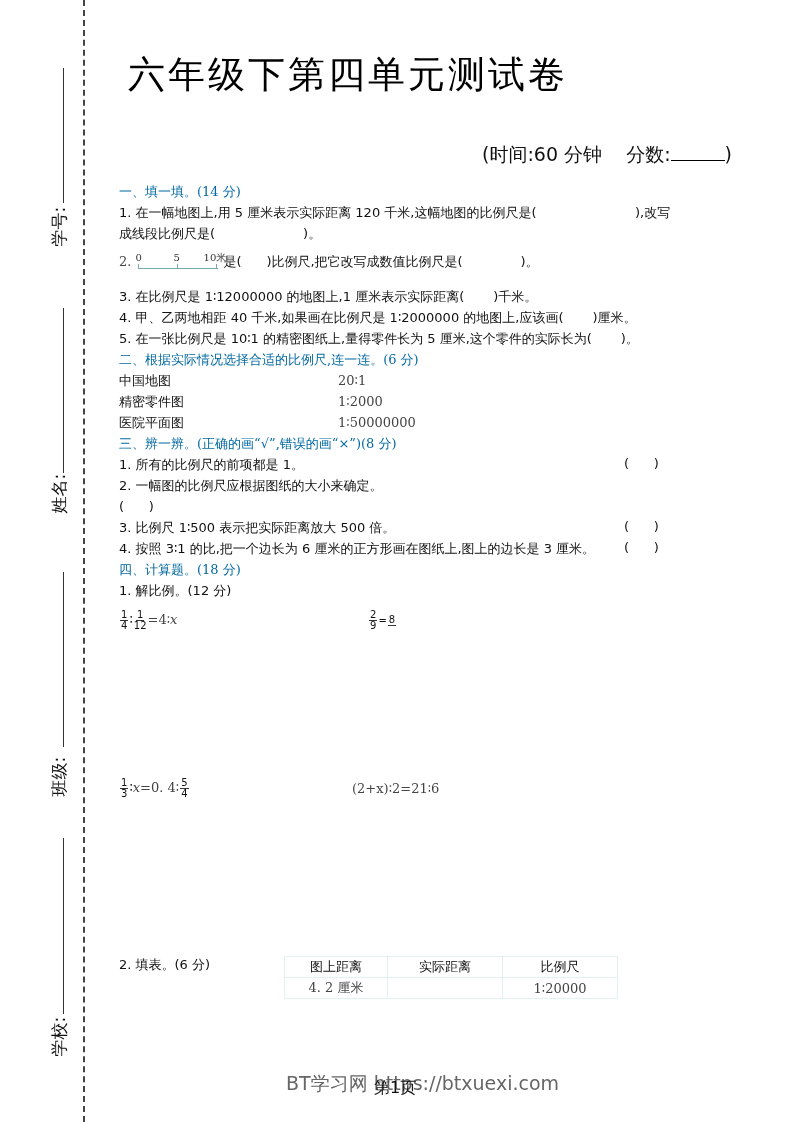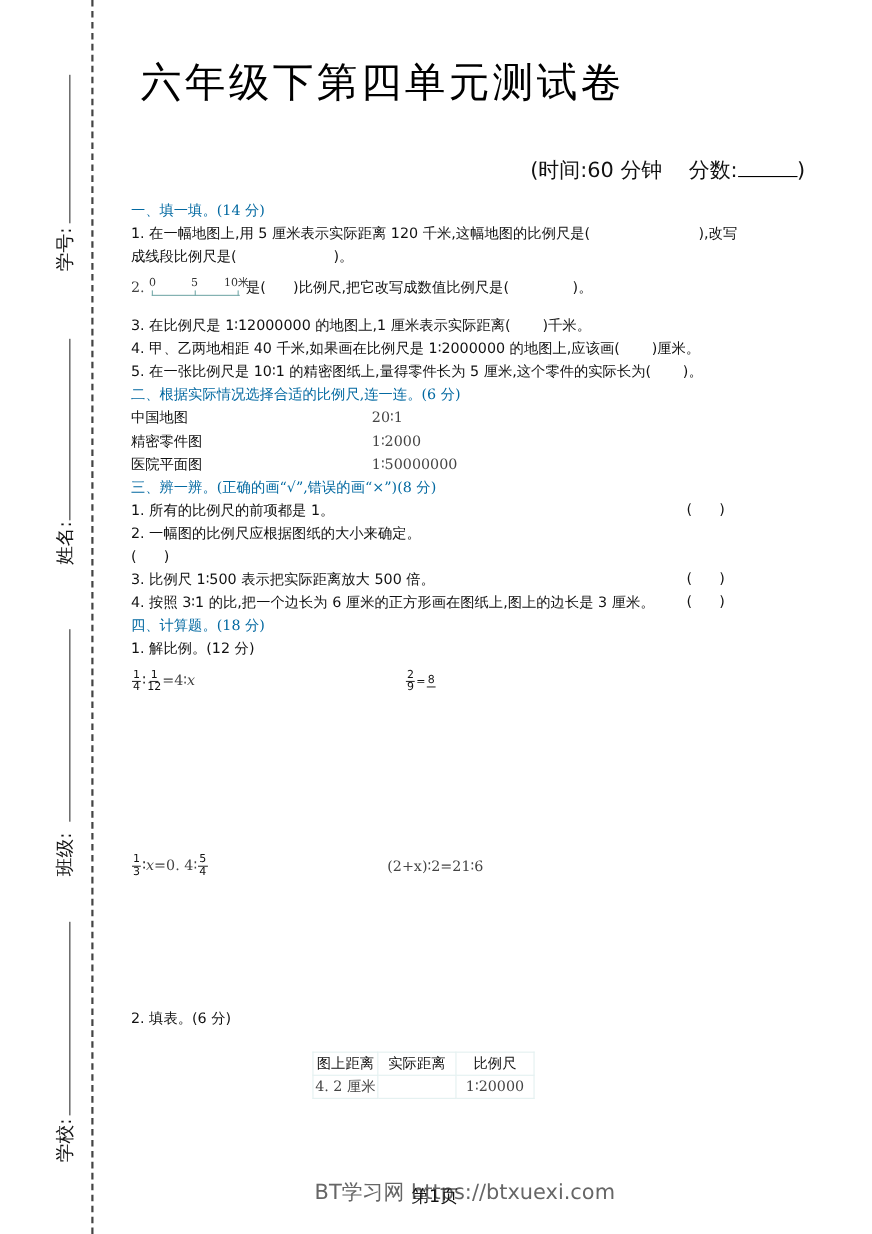--- a/index.html
+++ b/index.html
@@ -21,21 +21,21 @@
     .right-paren { position: absolute; left: 624px; font-size: 13px; }
     .scale { display: inline-block; position: relative; width: 88px; height: 18px; vertical-align: bottom; }
     .scale .bar { position: absolute; left: 2px; right: 6px; bottom: 2px; border-bottom: 1px solid #7aa; }
     .scale .tick { position: absolute; bottom: 2px; height: 5px; border-left: 1px solid #7aa; }
     .scale .lbl { position: absolute; top: -4px; font-size: 10px; font-family: "DejaVu Serif", serif; color: #333; }
     .frac { display: inline-flex; flex-direction: column; align-items: center; vertical-align: middle;
             font-size: 10px; line-height: 10px; margin: 0 1px; }
     .frac .n { border-bottom: 1px solid #333; padding: 0 1px; }
     .it { font-style: italic; font-family: "DejaVu Serif", serif; color: #444; }
     table.fill { position: absolute; left: 284px; top: 956px; border-collapse: collapse; font-size: 13px; }
-    table.fill td { border: 1px solid #e3f0f0; padding: 0 0; height: 20px; text-align: center; }
+    table.fill td { border: 1px solid #e3f0f0; padding: 0 22px; height: 20px; text-align: center; }
     .watermark { position: absolute; left: 286px; top: 1071px; font-size: 19px; color: #666; }
     .pagenum { position: absolute; left: 374px; top: 1078px; font-size: 16px; color: #111; }
   </style>
 </head>
 <body>
 
 <div class="dash"></div>
 
 <div class="side-line" style="top:68px;height:135px;"></div>
 <div class="side-label" style="top:220px;">学号:</div>
@@ -120,21 +120,21 @@
   <span class="frac">
       <span class="n">1</span>
       <span>3</span>
     </span><span>∶</span><span class="it">x</span><span class="num">=0. 4∶</span><span class="frac">
       <span class="n">5</span>
       <span>4</span>
     </span>
 </div>
 <div class="line num" style="top:780px;left:352px;">(2+x)∶2=21∶6</div>
 
-<div class="line" style="top:918px;">2. 填表。(6 分)</div>
+<div class="line" style="top:956px;">2. 填表。(6 分)</div>
 
 <table class="fill">
   <tbody>
       <tr>
     <td style="width:58px;">图上距离</td>
     <td style="width:70px;">实际距离</td>
     <td style="width:70px;">比例尺</td>
   </tr>
   <tr>
     <td class="num">4. 2 厘米</td>

